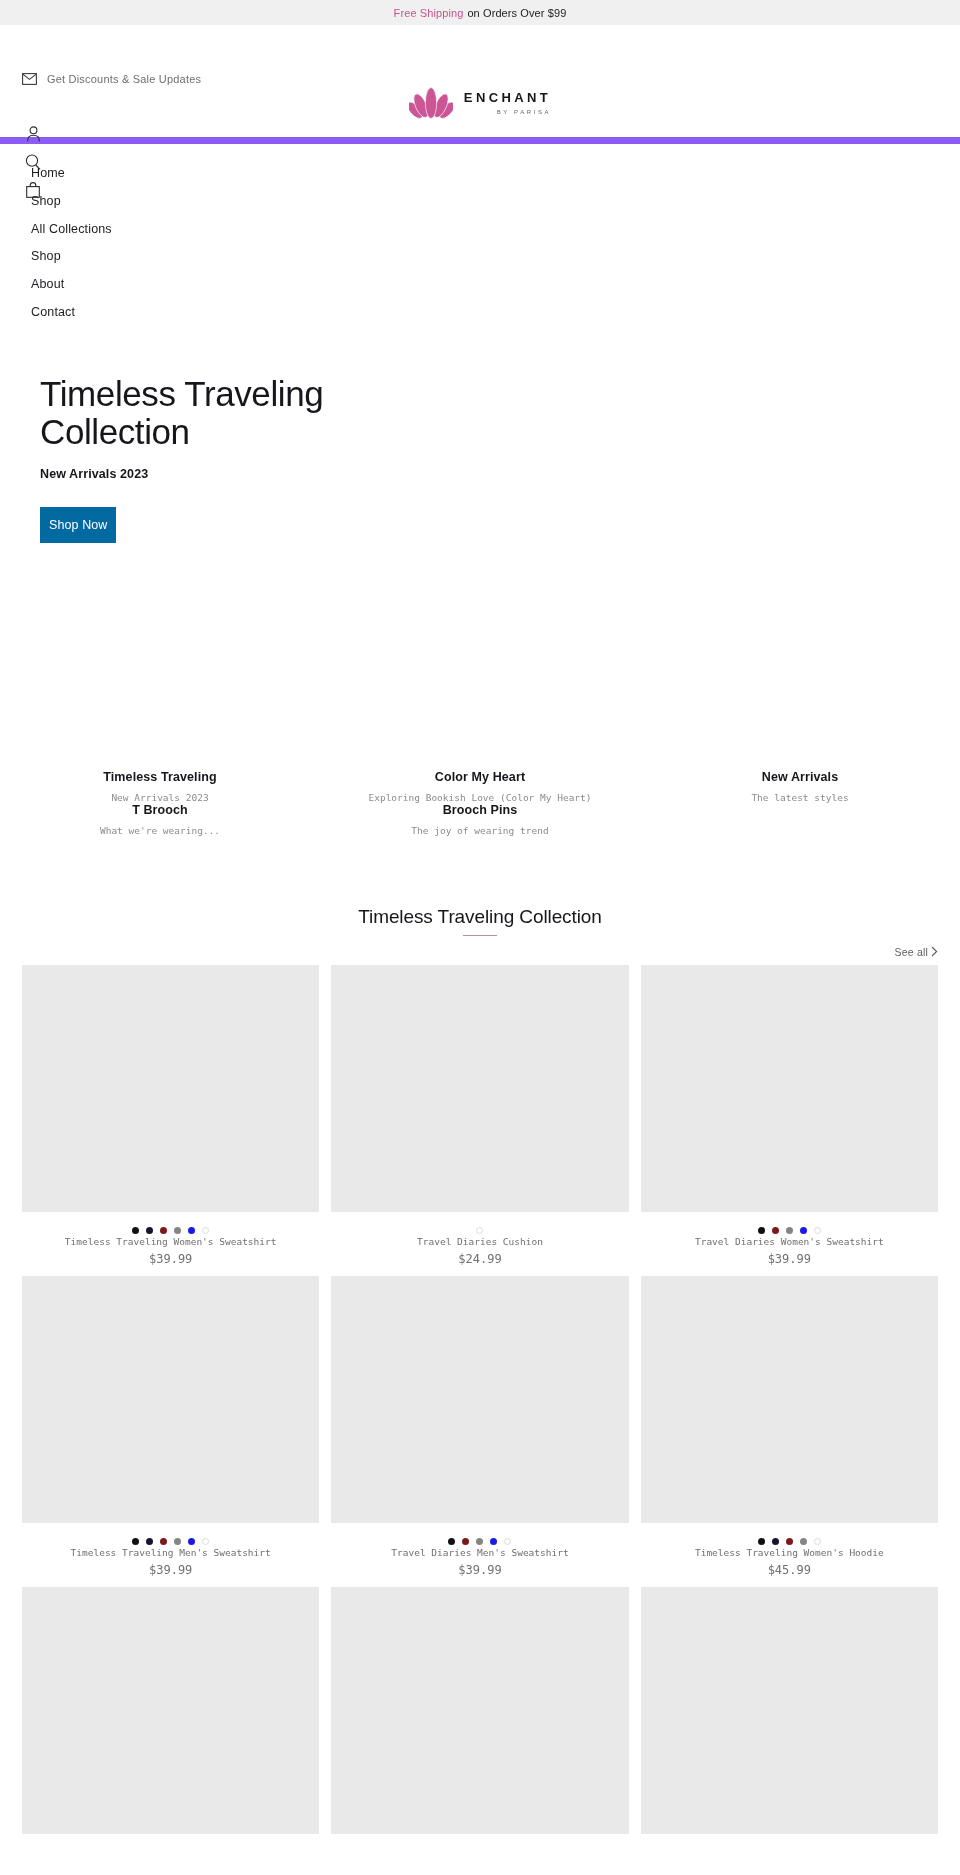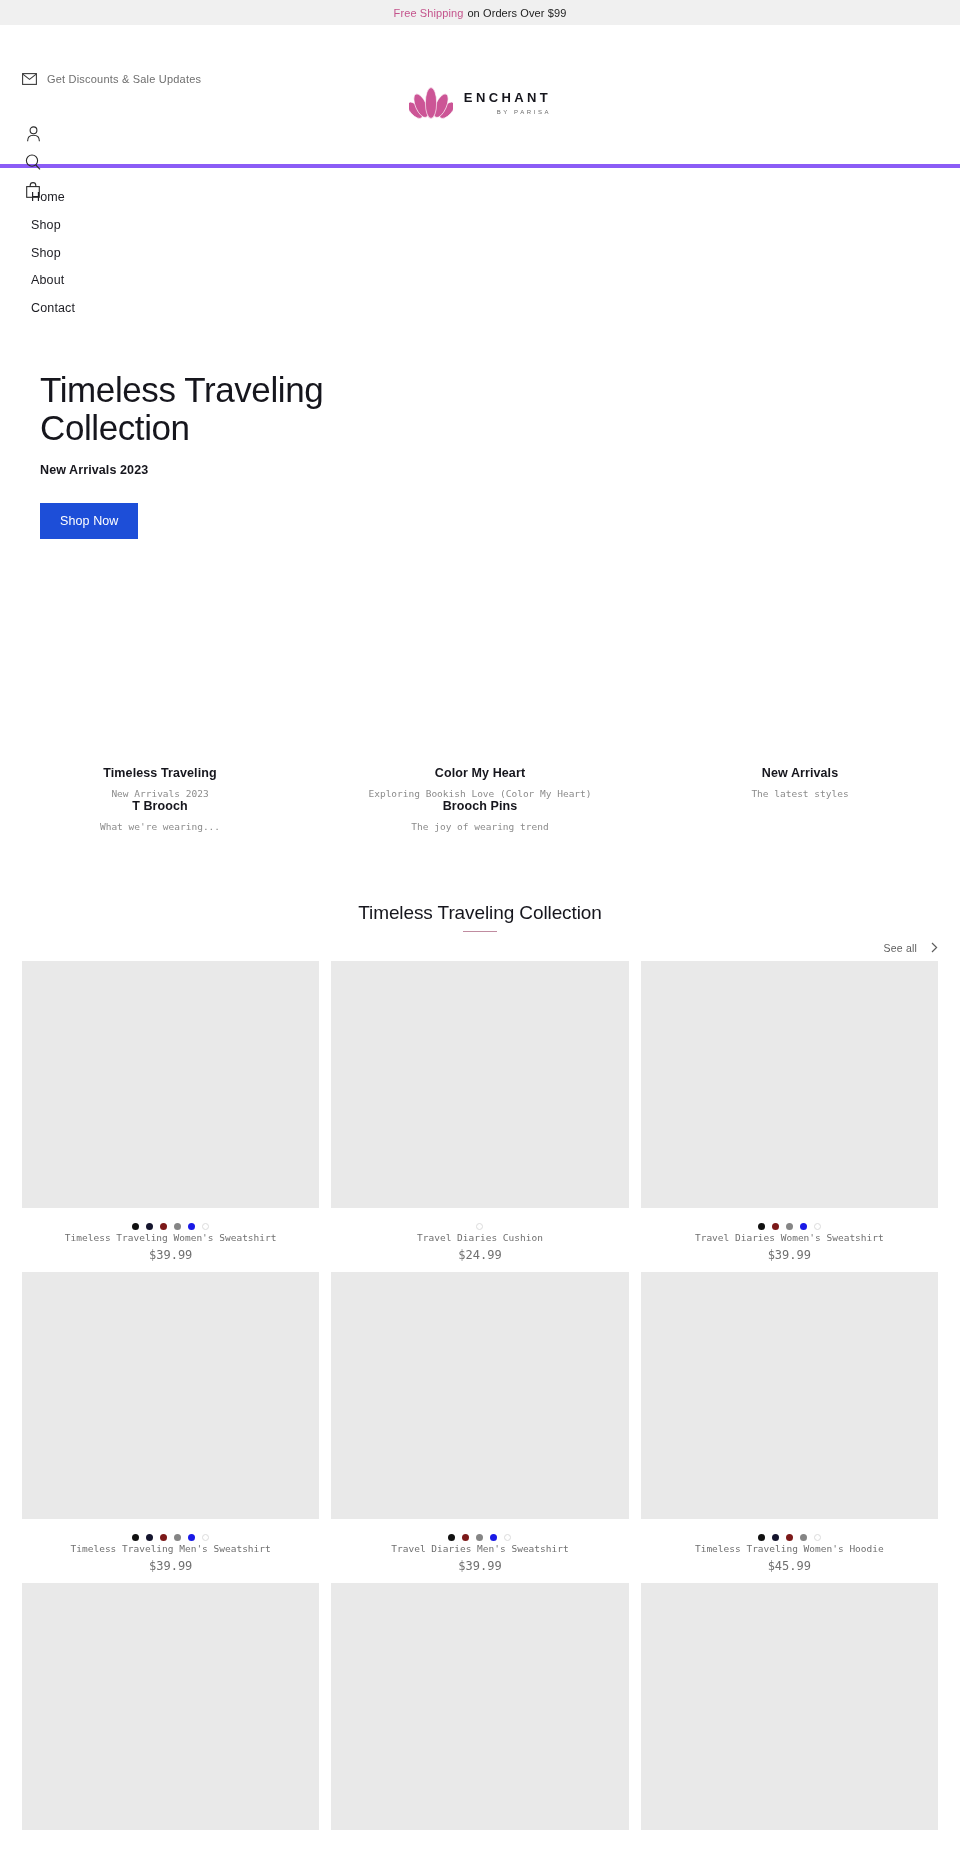--- a/index.html
+++ b/index.html
@@ -20,22 +20,22 @@
     justify-content: center;
     font-size: 11px;
     letter-spacing: .1px;
     color: #1d1d1d;
   }
   .announce .hl { color: #c4548c; margin-right: 4px; }
 
   
   .header {
     position: relative;
-    height: 143px;
-    border-bottom: 4px solid #8b5cf6;
+    height: 119px;
+    border-bottom: 7px solid #8b5cf6;
     background: #fff;
   }
   .promo-link {
     position: absolute;
     left: 22px;
     top: 48px;
     display: flex;
     align-items: center;
     gap: 10px;
     font-size: 11px;
@@ -117,24 +117,24 @@
     margin-top: 16px;
     padding: 0 40px;
     font-size: 12.5px;
     font-weight: 700;
     color: #16161d;
     letter-spacing: .1px;
   }
   .hero-cta {
     margin: 26px 0 0 40px;
     display: inline-block;
-    background: #1d4ed8;
+    background: #0369a1;
     color: #ffffff;
     font-size: 12.5px;
-    padding: 11px 20px;
+    padding: 11px 9px;
     border: none;
     cursor: pointer;
     letter-spacing: .1px;
   }
 
   
   .tiles {
     display: grid;
     grid-template-columns: repeat(3, 1fr);
     padding: 120px 0 0 0;
@@ -173,21 +173,21 @@
     margin: 7px auto 0 auto;
   }
   .seeall-row {
     display: flex;
     justify-content: flex-end;
     padding: 10px 22px 7px 0;
   }
   .seeall {
     display: flex;
     align-items: center;
-    gap: 14px;
+    gap: 3px;
     font-size: 10.5px;
     color: #5e5e5e;
     cursor: pointer;
     letter-spacing: .2px;
   }
   .seeall svg { display: block; }
 
   .grid {
     display: grid;
     grid-template-columns: repeat(3, 1fr);
@@ -290,20 +290,21 @@
           <path d="M4.2 5 V3.4 A2.8 2.8 0 0 1 9.8 3.4 V5"></path>
         </svg>
       </span>
     </button>
   </div>
 </div>
 
 <nav class="nav">
   <div class="nav-item">Home</div>
   <div class="nav-item">Shop</div>
+  <div class="nav-item">All Collections</div>
   <div class="nav-item">Shop</div>
   <div class="nav-item">About</div>
   <div class="nav-item">Contact</div>
 </nav>
 
 <section class="hero">
   <h1 class="hero-title">Timeless Traveling Collection</h1>
   <div class="hero-sub">New Arrivals 2023</div>
   <button class="hero-cta">Shop Now</button>
 </section>

